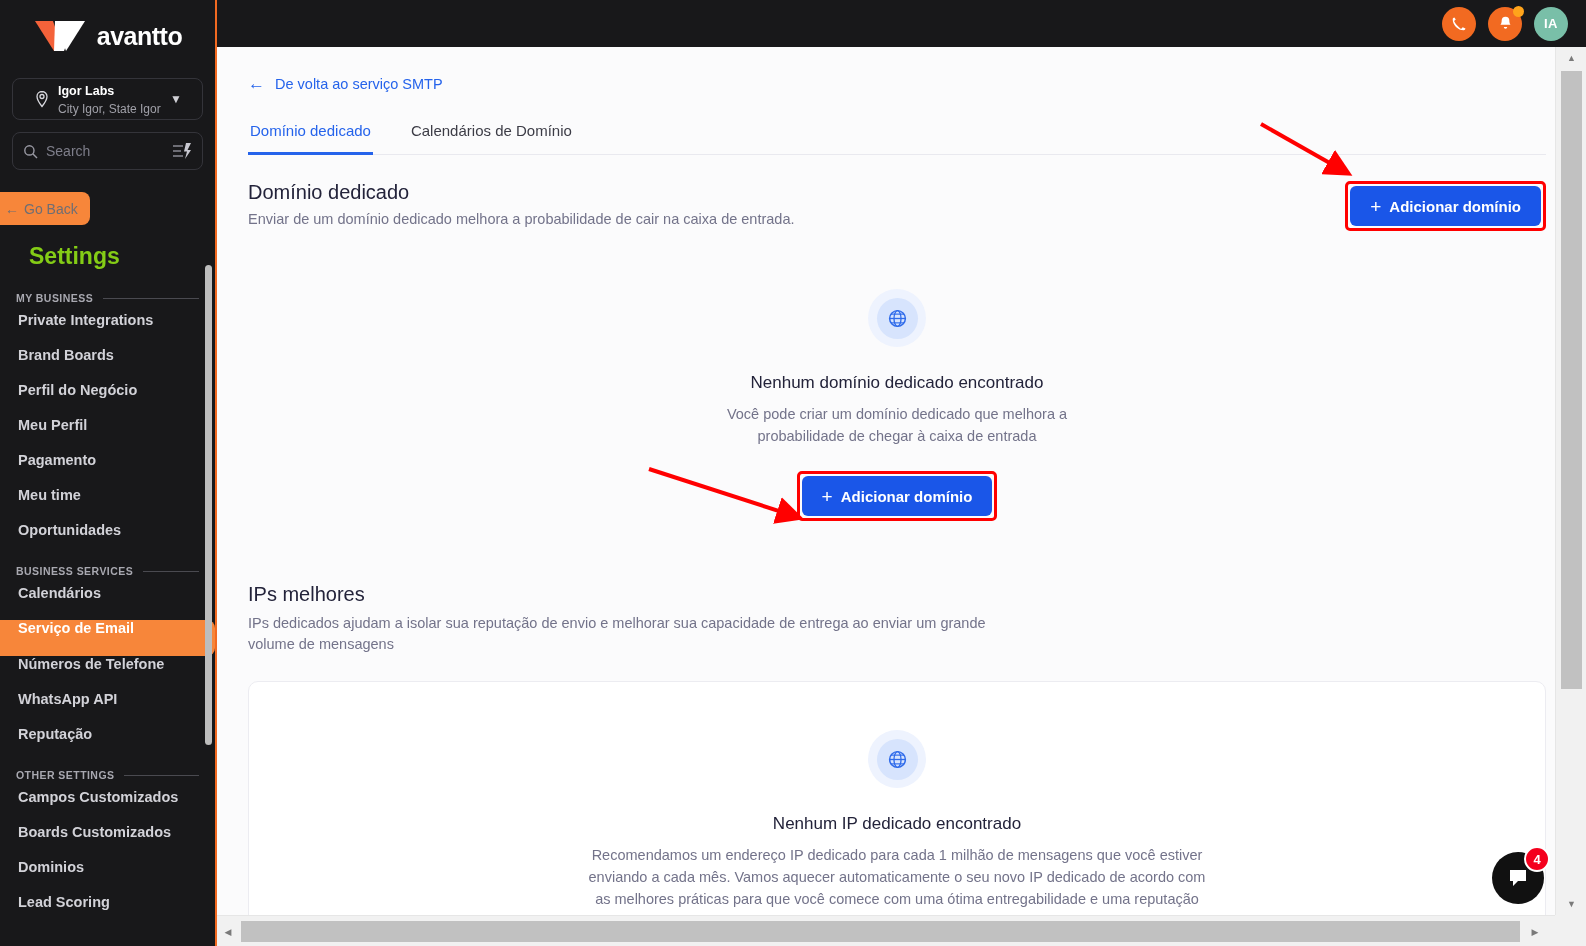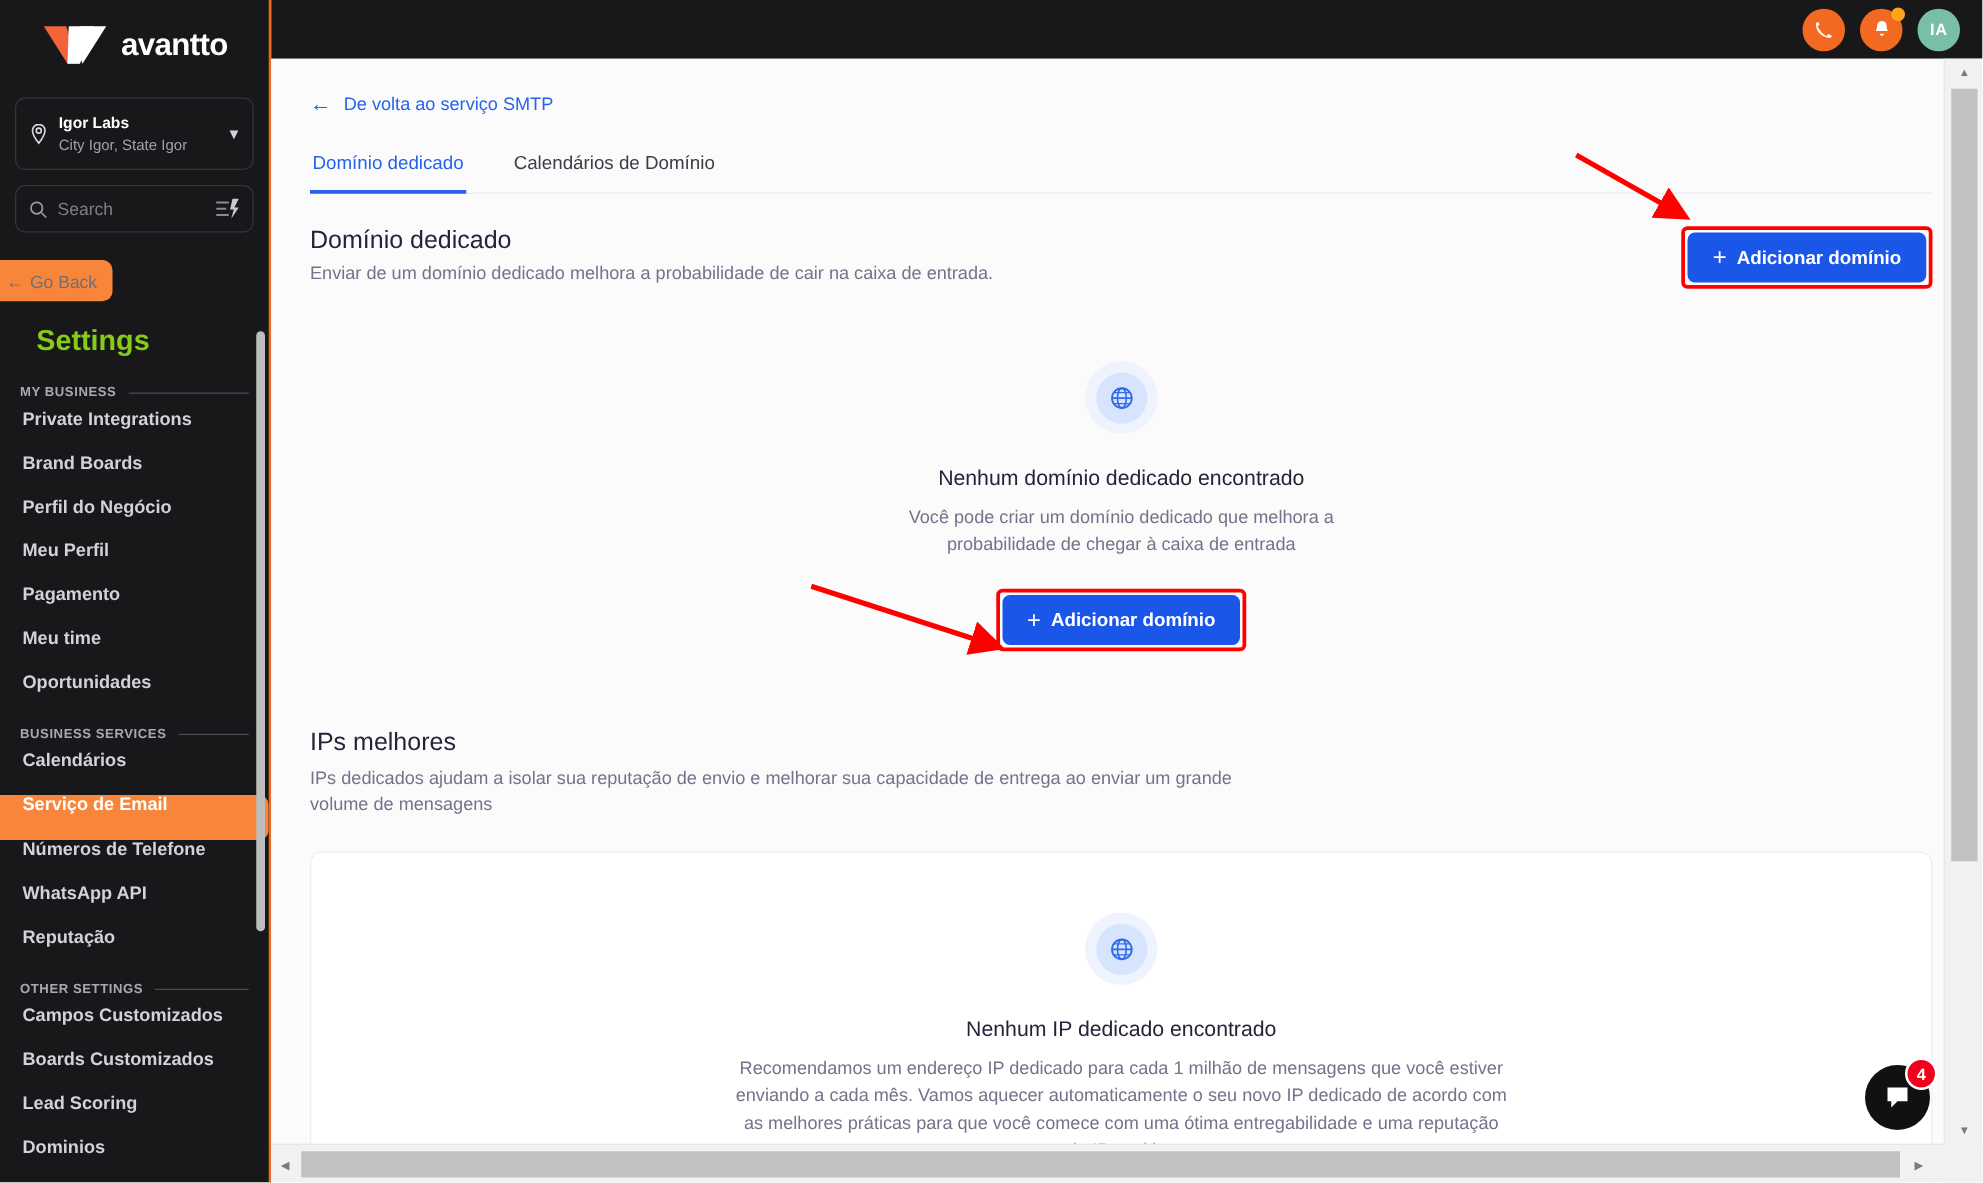--- a/index.html
+++ b/index.html
@@ -24,24 +24,24 @@
     height: 72px;
     display: flex; align-items: center; justify-content: center;
     gap: 8px;
   }
   .logo-mark { width: 56px; height: 38px; }
   .logo-word {
     color: #ffffff; font-size: 25px; font-weight: 700; letter-spacing: -0.5px;
   }
   .loc-box {
     margin: 6px 12px 0 12px;
-    height: 58px;
+    height: 42px;
     border: 1px solid #34343a;
     border-radius: 8px;
-    display: flex; align-items: center; padding: 0 9px; gap: 7px;
+    display: flex; align-items: center; padding: 0 20px; gap: 7px;
   }
   .pin-icon { width: 18px; height: 18px; flex: 0 0 18px; }
   .loc-text { flex: 1; min-width: 0; }
   .loc-name { color: #ffffff; font-size: 12.5px; font-weight: 700; line-height: 15px; white-space: nowrap; overflow: hidden; text-overflow: ellipsis;}
   .loc-sub { color: #a0a0a8; font-size: 12px; line-height: 15px; white-space: nowrap; overflow: hidden; text-overflow: ellipsis;}
   .chev { color: #d0d0d6; font-size: 12px; flex:0 0 auto;}
   .search-box {
     margin: 12px 12px 0 12px;
     height: 38px;
     border: 1px solid #34343a;
@@ -301,24 +301,24 @@
         <span class="grp-label">OTHER SETTINGS</span>
         <span class="grp-line"></span>
       </div>
       <div class="nav-item">
           <span>Campos Customizados</span>
         </div>
       <div class="nav-item">
           <span>Boards Customizados</span>
         </div>
       <div class="nav-item">
+          <span>Dominios</span>
+        </div>
+      <div class="nav-item">
           <span>Lead Scoring</span>
-        </div>
-      <div class="nav-item">
-          <span>Dominios</span>
         </div>
     </nav>
 
     <div class="sb-track"></div>
   </aside>
 
   <section class="main">
 
     <header class="topbar">
       <span class="circ orange">

